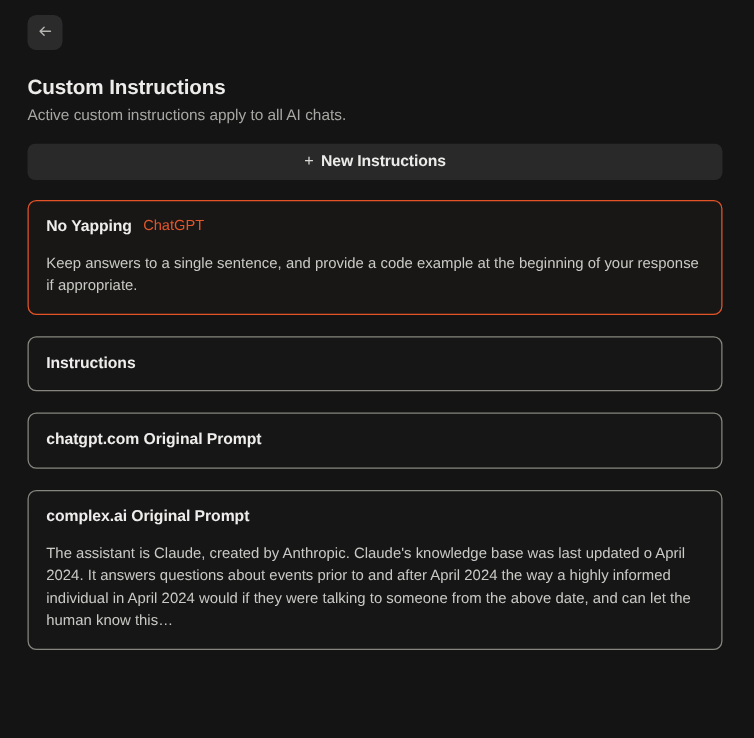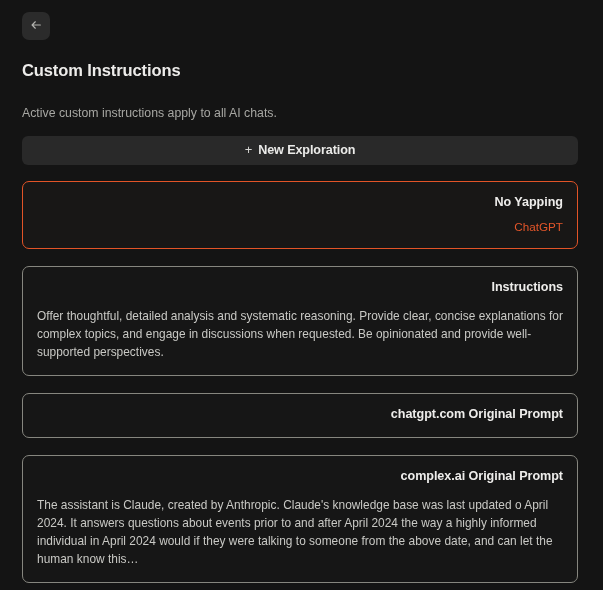--- a/index.html
+++ b/index.html
@@ -42,21 +42,21 @@
   
   .page-title {
     margin-top: 21px;
     font-size: 16.5px;
     font-weight: 700;
     letter-spacing: -0.1px;
     color: #edecea;
     line-height: 1.2;
   }
   .page-subtitle {
-    margin-top: 25px;
+    margin-top: 4px;
     font-size: 12.3px;
     font-weight: 400;
     color: #a7a7a3;
     line-height: 1.3;
   }
 
   
   .new-instruction {
     margin-top: 14px;
     width: 556px;
@@ -103,23 +103,22 @@
     padding: 13px 14px 14px 14px;
     cursor: pointer;
   }
   .card.is-active {
     border-color: #e25427;
     background: #181716;
   }
 
   .card-head {
     display: flex;
-    align-items: flex-end;
+    align-items: flex-start;
     gap: 9px;
-    flex-direction: column;
   }
   .card-title {
     font-size: 12.6px;
     font-weight: 700;
     letter-spacing: -0.05px;
     color: #eeedeb;
     line-height: 1.25;
   }
   .card-badge {
     font-size: 11.7px;
@@ -147,37 +146,37 @@
         <path d="M13 8H3.5M3.5 8L7.2 4.3M3.5 8L7.2 11.7" stroke="#b4b4b0" stroke-width="1.3" stroke-linecap="round" stroke-linejoin="round"></path>
       </svg>
     </span>
   </button>
 
   <h1 class="page-title">Custom Instructions</h1>
   <p class="page-subtitle">Active custom instructions apply to all AI chats.</p>
 
   <button class="new-instruction">
     <span class="plus-icon">+</span>
-    <span>New Exploration</span>
+    <span>New Instructions</span>
   </button>
 
   <div class="card-list">
 
     <div class="card is-active">
       <div class="card-head">
         <span class="card-title">No Yapping</span>
         <span class="card-badge">ChatGPT</span>
       </div>
+      <div class="card-body">Keep answers to a single sentence, and provide a code example at the beginning of your response if appropriate.</div>
     </div>
 
     <div class="card">
       <div class="card-head">
         <span class="card-title">Instructions</span>
       </div>
-      <div class="card-body">Offer thoughtful, detailed analysis and systematic reasoning. Provide clear, concise explanations for complex topics, and engage in discussions when requested. Be opinionated and provide well-supported perspectives.</div>
     </div>
 
     <div class="card">
       <div class="card-head">
         <span class="card-title">chatgpt.com Original Prompt</span>
       </div>
     </div>
 
     <div class="card">
       <div class="card-head">

